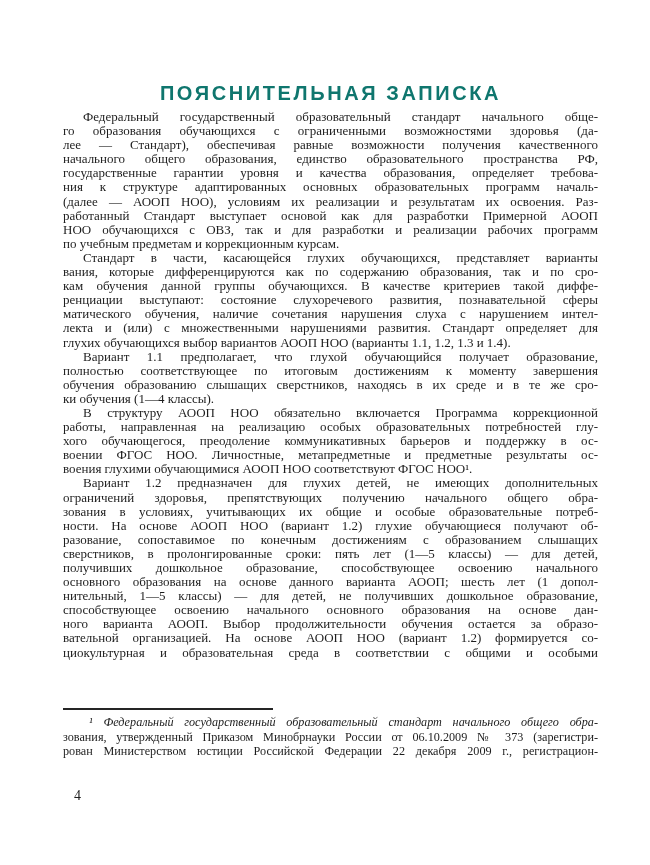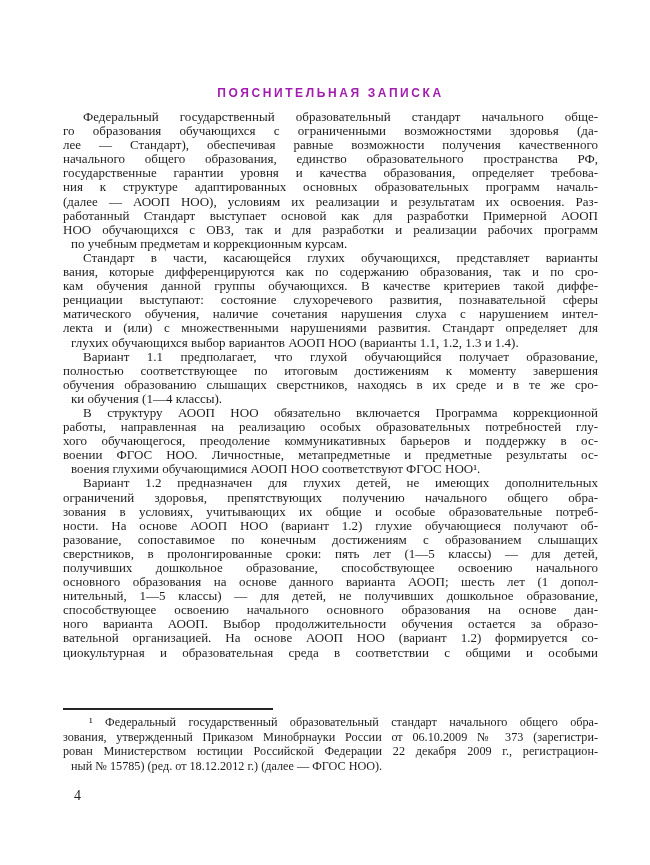--- a/index.html
+++ b/index.html
@@ -14,61 +14,61 @@
   }
   .title {
     position: absolute;
     top: 84px;
     left: 63px;
     width: 535px;
     margin: 0;
     text-align: center;
     font-family: "Liberation Sans", sans-serif;
     font-weight: bold;
-    font-size: 12px;
+    font-size: 20px;
     line-height: 18px;
     letter-spacing: 2.6px;
-    color: #a21caf;
+    color: #0f766e;
     white-space: nowrap;
   }
   .body-text {
     position: absolute;
     top: 110px;
     left: 63px;
     width: 535px;
     font-size: 13px;
     line-height: 14.1px;
   }
   .body-text .line { height: 14.1px; }
   .line {
     text-align: justify;
     text-align-last: justify;
     white-space: normal;
     overflow: visible;
   }
   .line.first { text-indent: 20px; }
-  .line.flush { text-align-last: left; margin-left: 8px; }
+  .line.flush { text-align-last: left; }
   .footnote-rule {
     position: absolute;
     top: 708px;
     left: 63px;
     width: 210px;
     height: 2px;
     background: #252525;
   }
   .footnote {
     position: absolute;
     top: 715px;
     left: 63px;
     width: 535px;
     font-size: 12.2px;
     line-height: 14.72px;
   }
   .footnote .line { height: 14.72px; }
-  .footnote .line.first { text-indent: 26px; }
+  .footnote .line.first { text-indent: 26px; font-style: italic; }
   .page-number {
     position: absolute;
     top: 789px;
     left: 74px;
     font-size: 14px;
     line-height: 14px;
   }
 </style>
 </head>
 <body>
@@ -117,17 +117,16 @@
       <div class="line">вательной организацией. На основе АООП НОО (вариант 1.2) формируется со-</div>
       <div class="line">циокультурная и образовательная среда в соответствии с общими и особыми</div>
     </div>
 
   <div class="footnote-rule"></div>
 
   <div class="footnote" id="footnote-text">
       <div class="line first">¹ Федеральный государственный образовательный стандарт начального общего обра-</div>
       <div class="line">зования, утвержденный Приказом Минобрнауки России от 06.10.2009 № 373 (зарегистри-</div>
       <div class="line">рован Министерством юстиции Российской Федерации 22 декабря 2009 г., регистрацион-</div>
-      <div class="line flush">ный № 15785) (ред. от 18.12.2012 г.) (далее — ФГОС НОО).</div>
     </div>
 
   <div class="page-number">4</div>
 </div>
 
 </body></html>

